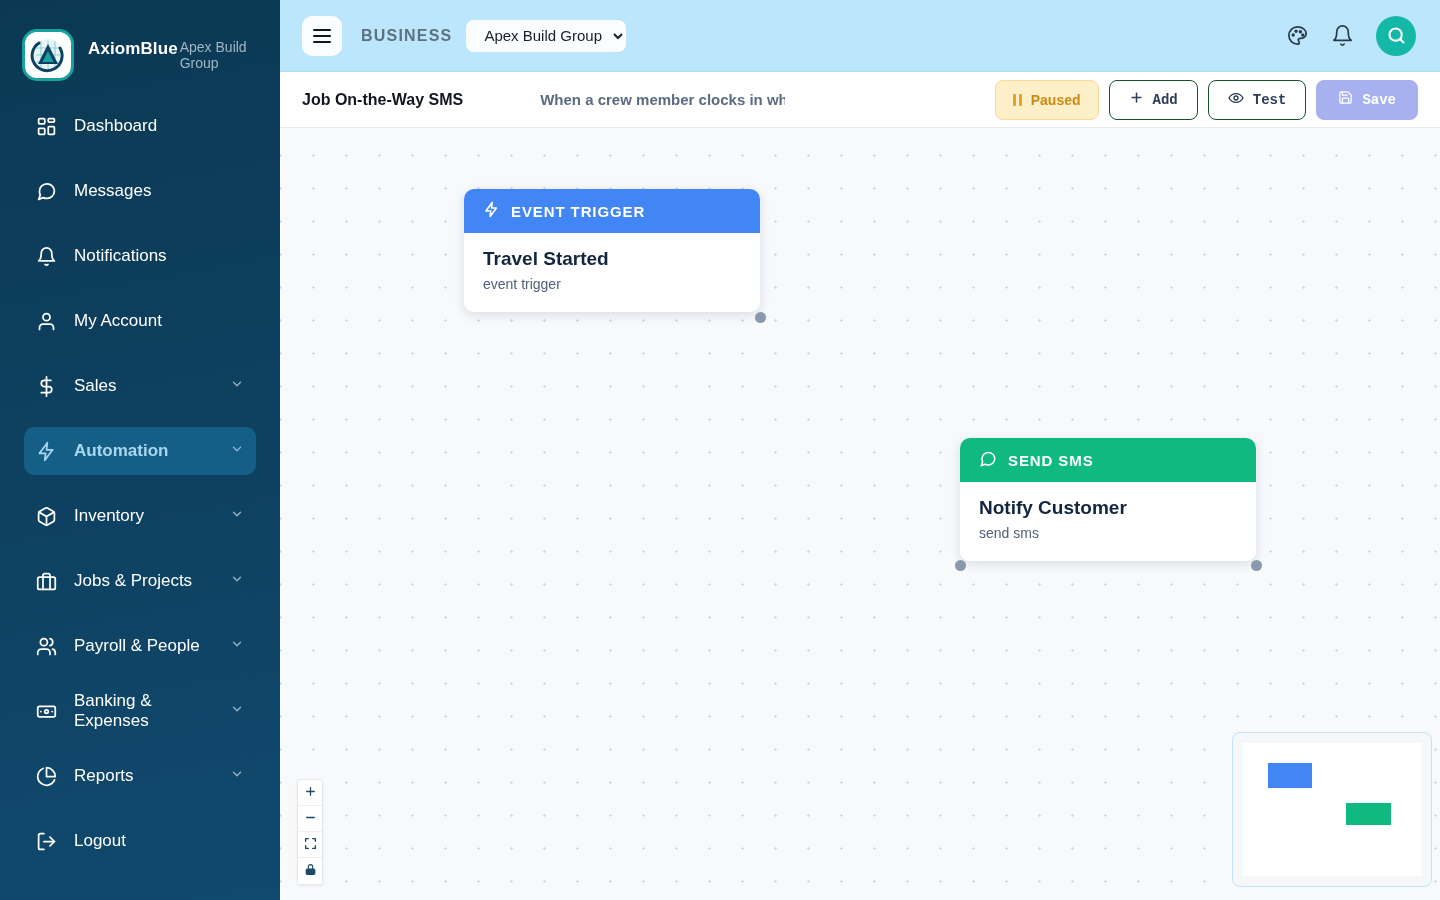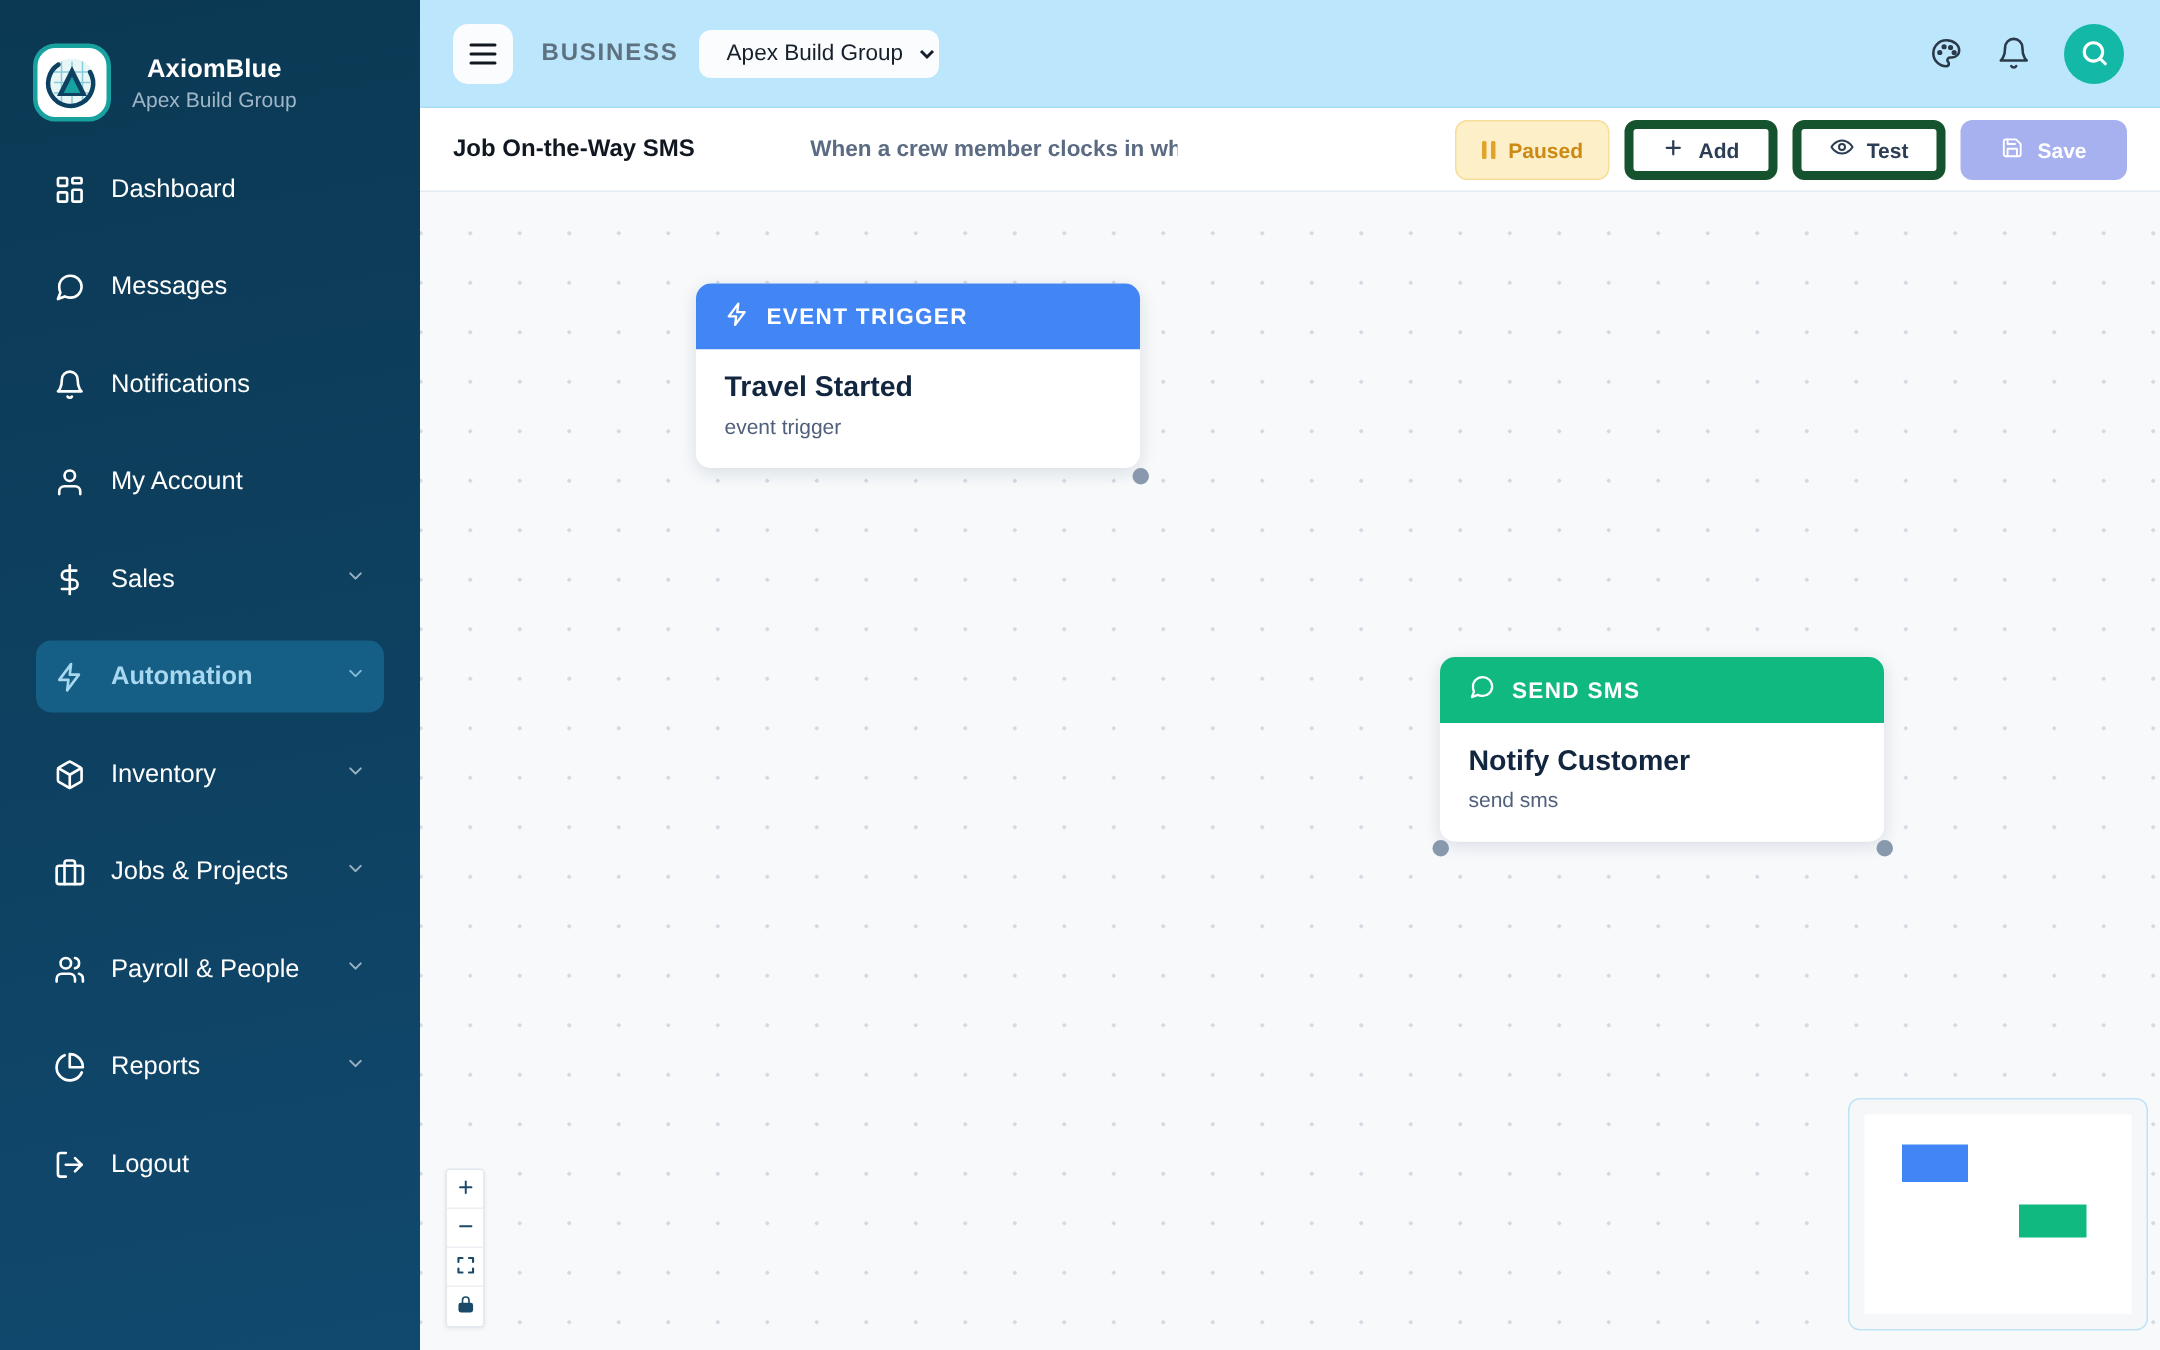--- a/index.html
+++ b/index.html
@@ -26,21 +26,21 @@
     height: 84px;
   }
   .brand-logo {
     width: 52px; height: 52px; flex: 0 0 52px;
     border-radius: 15px;
     background: #ffffff;
     border: 3px solid #17a2a0;
     display: flex; align-items: center; justify-content: center;
     overflow: hidden;
   }
-  .brand-text { display: flex; flex-direction: column; gap: 2px; align-items: center; }
+  .brand-text { display: flex; gap: 2px; }
   .brand-name { font-size: 17px; font-weight: bold; color: #ffffff; letter-spacing: .1px; }
   .brand-sub { font-size: 14px; color: #9fb6c6; }
 
   .nav { margin-top: 18px; padding: 0 24px; }
   .nav-item {
     display: flex; align-items: center;
     height: 48px; margin-bottom: 17px;
     padding: 0 12px;
     border-radius: 10px;
     cursor: pointer;
@@ -109,24 +109,24 @@
   }
   .tb-actions { margin-left: auto; display: flex; align-items: center; gap: 10px; }
   .badge-paused {
     height: 40px; padding: 0 17px; border-radius: 8px;
     background: #fdf0c8; border: 1px solid #f6dd9a;
     color: #cc8a14; font-size: 14px; font-weight: bold;
     display: flex; align-items: center; gap: 9px; cursor: pointer;
   }
   .tb-btn {
     height: 40px; padding: 0 19px; border-radius: 8px;
-    background: #ffffff; border: 6px solid #14532d;
+    background: #ffffff; border: 1px solid #14532d;
     color: #2c3e55; font-size: 14px; font-weight: bold;
     display: flex; align-items: center; gap: 9px; cursor: pointer;
-    font-family: Liberation Sans, sans-serif;
+    font-family: Liberation Mono, monospace;
   }
   .tb-btn.save {
     background: #a8b1f0; border-color: #a8b1f0; color: #ffffff;
     padding: 0 21px;
   }
   .pause-ic { display: flex; gap: 2.5px; }
   .pause-ic i { display: block; width: 3px; height: 12px; background: #e0a42a; border-radius: 1px; }
 
   
   .canvas {
@@ -336,20 +336,36 @@
           </svg>
         </span>
         <span class="lbl">Payroll &amp; People</span>
         <span class="chev">
           <svg width="14" height="14" viewBox="0 0 24 24" fill="none" stroke="#c6d6e0" stroke-width="2.4" stroke-linecap="round" stroke-linejoin="round">
               <polyline points="6 9 12 15 18 9"></polyline>
             </svg>
         </span>
       </div>
 
+      <div class="nav-item two-line">
+        <span class="ic">
+          <svg width="21" height="21" viewBox="0 0 24 24" fill="none" stroke="#fff" stroke-width="2" stroke-linecap="round" stroke-linejoin="round">
+            <rect x="2" y="6" width="20" height="12" rx="2"></rect>
+              <circle cx="12" cy="12" r="2"></circle>
+            <line x1="5.5" y1="12" x2="5.6" y2="12"></line>
+              <line x1="18.4" y1="12" x2="18.5" y2="12"></line>
+          </svg>
+        </span>
+        <span class="lbl">Banking &amp; Expenses</span>
+        <span class="chev">
+          <svg width="14" height="14" viewBox="0 0 24 24" fill="none" stroke="#c6d6e0" stroke-width="2.4" stroke-linecap="round" stroke-linejoin="round">
+              <polyline points="6 9 12 15 18 9"></polyline>
+            </svg>
+        </span>
+      </div>
 
       <div class="nav-item">
         <span class="ic">
           <svg width="21" height="21" viewBox="0 0 24 24" fill="none" stroke="#fff" stroke-width="2" stroke-linecap="round" stroke-linejoin="round">
             <path d="M21.2 15.9A10 10 0 1 1 8.1 2.8"></path>
               <path d="M22 12A10 10 0 0 0 12 2v10z"></path>
           </svg>
         </span>
         <span class="lbl">Reports</span>
         <span class="chev">

